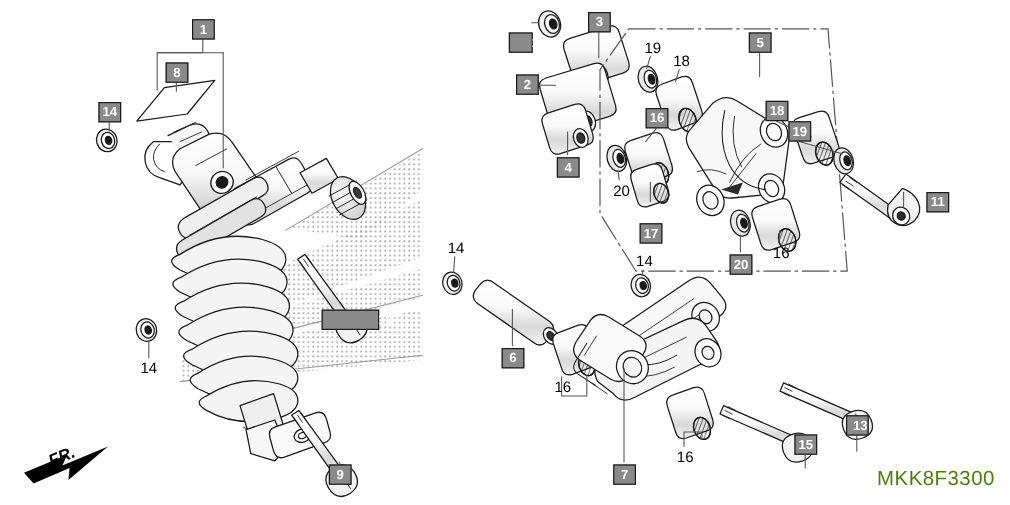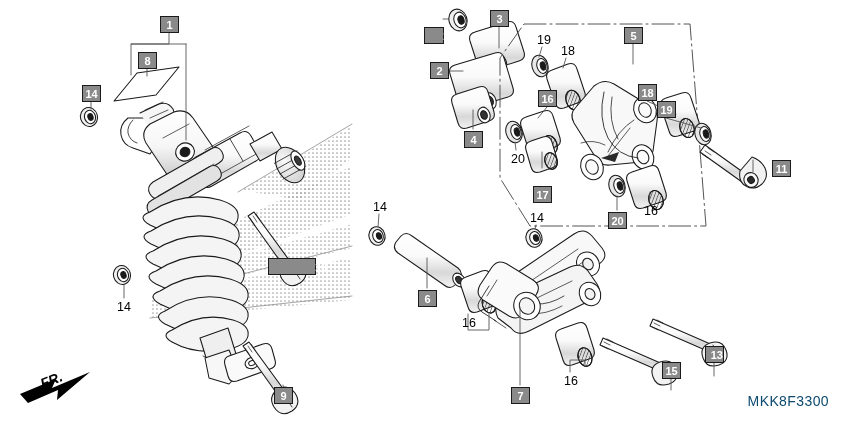--- a/index.html
+++ b/index.html
@@ -25,23 +25,23 @@
     color:#000;
     font-size:12.5px;
     font-family:"Liberation Sans", sans-serif;
     text-align:center;
     width:20px;
     line-height:14px;
   }
   #partcode{
     position:absolute;
     right:13px;bottom:12px;
-    font-size:14px;
+    font-size:17px;
     letter-spacing:0.4px;
-    color:#0c4a6e;
+    color:#4d7c0f;
     font-family:"Liberation Sans", sans-serif;
   }
   #fr-label{
     position:absolute;
     left:40px; top:372px;
     font-size:14px;
     font-weight:bold;
     font-style:italic;
     color:#000;
     transform:rotate(-22deg);

